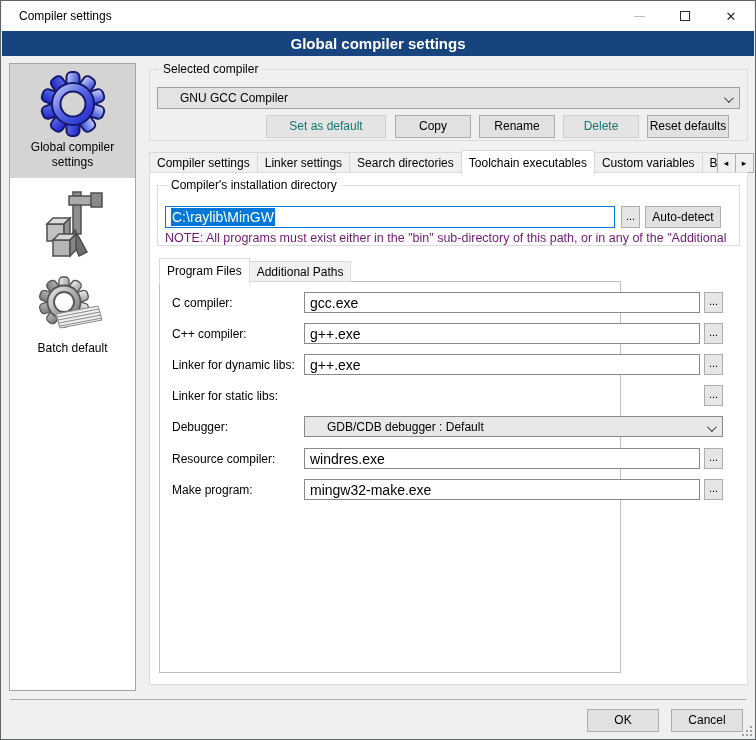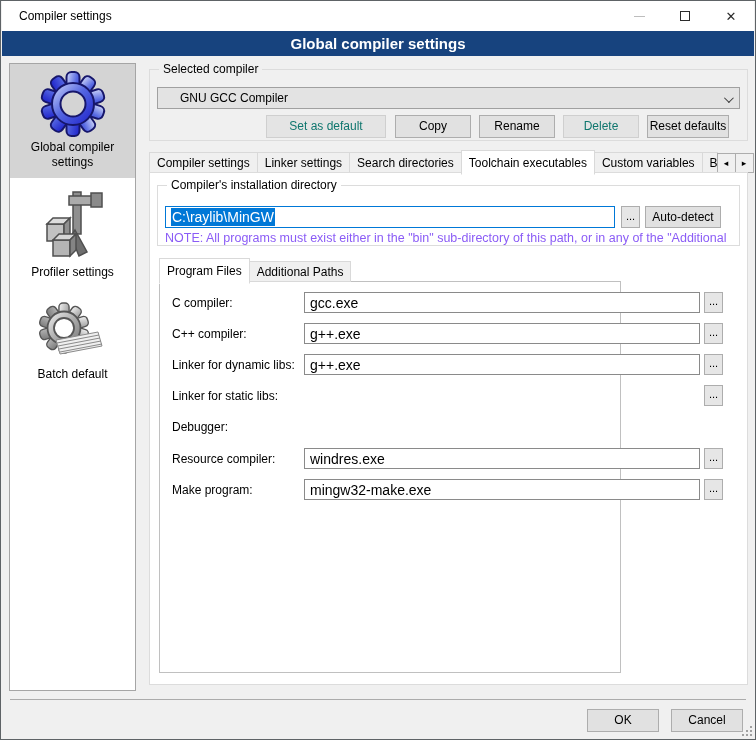--- a/index.html
+++ b/index.html
@@ -75,21 +75,21 @@
              display:flex; align-items:center; padding-left:5px; font-size:14px; }
   .textbox.focused { border:1px solid #0078D7; }
   .sel-text { background:#0078D7; color:#FFFFFF; padding:1px 1px; }
   .tb-dir { left:164px; top:205px; width:450px; z-index:3; }
 
   .mini-btn { position:absolute; width:19px; height:22px; background:#E6E6E6; border:1px solid #ADADAD;
               text-align:center; line-height:18px; font-size:11px; z-index:3; }
   .b-browse-dir { left:620px; top:205px; }
   .b-autodetect { left:644px; top:205px; width:76px; height:22px; z-index:3; }
 
-  .note { position:absolute; left:164px; top:230px; width:578px; color:#8b5cf6;
+  .note { position:absolute; left:164px; top:230px; width:578px; color:#701a75;
           font-size:12.5px; white-space:nowrap; overflow:hidden; z-index:3; }
 
   
   .subtabstrip { position:absolute; left:158px; top:257px; height:24px; display:flex;
                  align-items:flex-end; z-index:3; }
   .subtabstrip .tab.active { height:26px; }
   .innerpage { position:absolute; left:158px; top:280px; width:462px; height:392px;
                background:#FFFFFF; border:1px solid #C0C0C0; z-index:2; }
 
   .frow { position:absolute; left:0; width:100%; height:22px; }
@@ -165,21 +165,20 @@
           <rect x="52" y="3" width="11" height="14" fill="#8A8A8A"></rect>
           <polygon points="36,40 48,62 40,66 32,46" fill="#6E6E6E"></polygon>
           <rect x="8" y="34" width="17" height="17" fill="#C2C2C2"></rect>
           <polygon points="8,34 14,28 31,28 25,34" fill="#DDDDDD"></polygon>
           <polygon points="25,34 31,28 31,45 25,51" fill="#8F8F8F"></polygon>
           <rect x="14" y="50" width="17" height="16" fill="#B5B5B5"></rect>
           <polygon points="14,50 20,44 37,44 31,50" fill="#D6D6D6"></polygon>
           <polygon points="31,50 37,44 37,60 31,66" fill="#848484"></polygon>
         </g>
       </svg>
-      <span class="side-label">Profiler settings</span>
     </div>
     <div class="side-item" style="padding-top:14px;">
       <svg class="icon" width="70" height="62" viewBox="0 0 70 62">
         <defs>
           <linearGradient id="gg" x1="0" y1="0" x2="1" y2="1">
             <stop offset="0" stop-color="#F2F2F2"></stop>
               <stop offset="0.5" stop-color="#ADADAD"></stop>
               <stop offset="1" stop-color="#787878"></stop>
           </linearGradient>
         </defs>
@@ -270,20 +269,24 @@
           <span>g++.exe</span>
         </div>
       <div class="mini-btn">...</div>
     </div>
     <div class="frow r3">
       <span class="flabel">Linker for static libs:</span>
       <div class="mini-btn">...</div>
     </div>
     <div class="frow r4">
       <span class="flabel">Debugger:</span>
+      <div class="combo">
+        <span>GDB/CDB debugger : Default</span>
+        <span class="chev"></span>
+      </div>
     </div>
     <div class="frow r5">
       <span class="flabel">Resource compiler:</span>
       <div class="textbox">
           <span>windres.exe</span>
         </div>
       <div class="mini-btn">...</div>
     </div>
     <div class="frow r6">
       <span class="flabel">Make program:</span>

